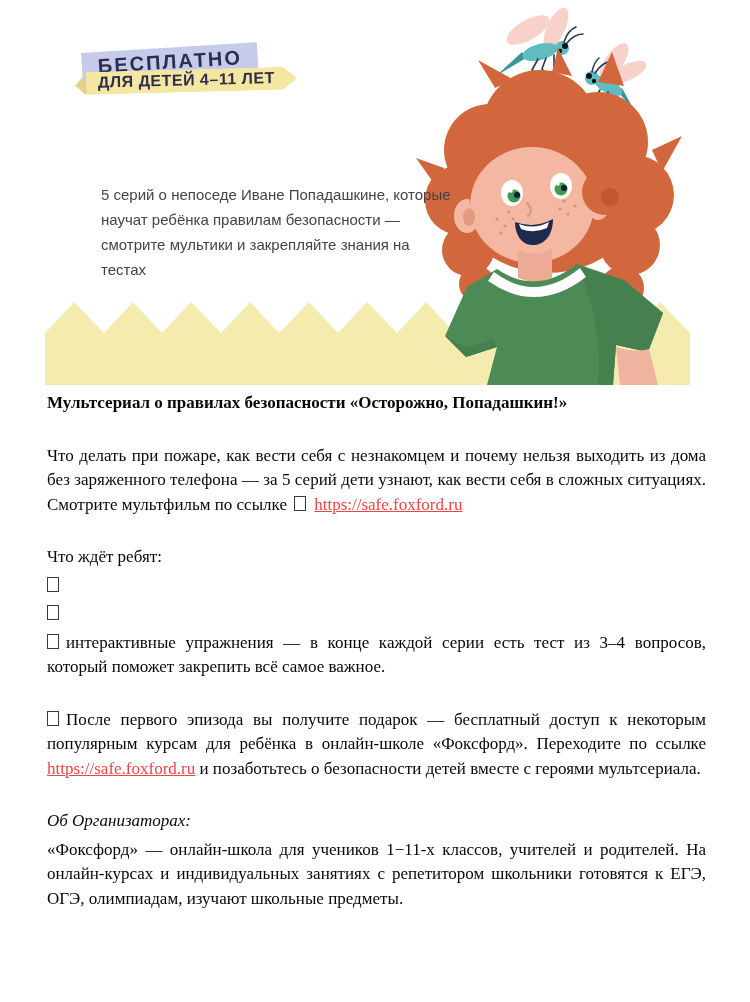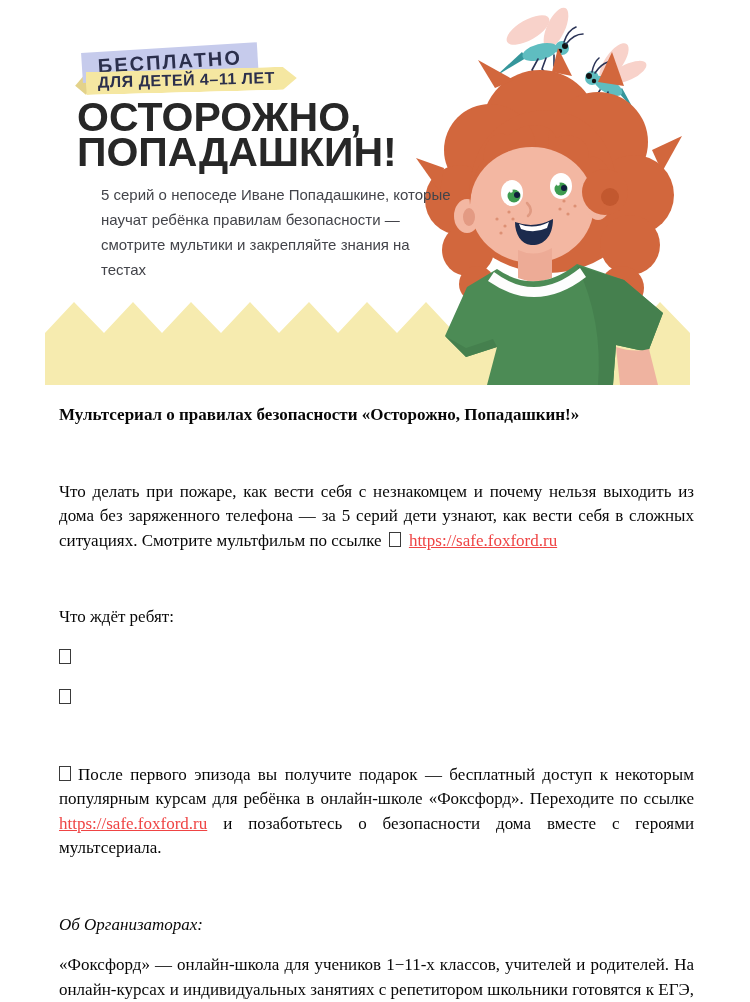--- a/index.html
+++ b/index.html
@@ -32,21 +32,21 @@
     font-family:"Liberation Sans",sans-serif;font-weight:bold;font-size:41px;
     line-height:35px;color:#272727;letter-spacing:0px;
   }
   .hero-sub{
     position:absolute;left:80px;top:182px;width:352px;
     font-family:"Liberation Sans",sans-serif;font-size:15px;line-height:25px;color:#43444A;margin-left:21px;
   }
   
   .content{position:absolute;left:0;top:387px;width:750px;}
   .inner{margin:0 40px 0 43px;}
-  .content p{margin:16px;text-align:justify;font-size:17px;line-height:24.5px;color:#070707;font-family:Liberation Serif, serif;}
+  .content p{margin:4px;text-align:justify;font-size:17px;line-height:24.5px;color:#070707;font-family:Liberation Serif, serif;}
   .heading{font-weight:bold;}
   .it{font-style:italic;}
   .spacer{height:20px;}
   a.link{color:#ef4444;text-decoration:underline;cursor:pointer;}
   .tofu{
     display:inline-block;width:10px;height:13px;border:1px solid #3a3a3a;
     margin-right:7px;vertical-align:-1px;
   }
   .tofu.mid{margin-left:3px;margin-right:8px;}
 </style>
@@ -150,47 +150,44 @@
       <path d="M494,272 Q536,304 580,268 L586,277 Q537,315 488,281 Z" fill="#FDFDFD"></path>
 
       <path d="M616,347 Q634,353 649,349 L658,385 L620,385 Z" fill="#EFB3A0"></path>
     </g>
   </svg>
 
   <div class="badge-fold"></div>
   <div class="badge badge-free">БЕСПЛАТНО</div>
   <div class="badge badge-age">ДЛЯ ДЕТЕЙ 4–11 ЛЕТ</div>
 
-  <div class="hero-title">
-    <div>ОСТОРОЖНО,</div>
-    <div>ПОПАДАШКИН!</div>
-  </div>
 
   <div class="hero-sub">5 серий о непоседе Иване Попадашкине, которые научат ребёнка правилам безопасности — смотрите мультики и закрепляйте знания на тестах</div>
 </div>
 
 <div class="content">
   <div class="inner">
 
     <p class="heading">Мультсериал о правилах безопасности «Осторожно, Попадашкин!»</p>
 
     <div class="spacer"></div>
 
     <p><span>Что делать при пожаре, как вести себя с незнакомцем и почему нельзя выходить из дома без заряженного телефона — за 5 серий дети узнают, как вести себя в сложных ситуациях. Смотрите мультфильм по ссылке </span><span class="tofu mid"></span><a class="link">https://safe.foxford.ru</a></p>
 
     <div class="spacer"></div>
 
     <p>Что ждёт ребят:</p>
 
     <p><span class="tofu"></span> </p>
     <p><span class="tofu"></span></p>
+    <p><span class="tofu"></span><span>интерактивные упражнения — в конце каждой серии есть тест из 3–4 вопросов, который поможет закрепить всё самое важное.</span></p>
 
     <div class="spacer"></div>
 
-    <p><span class="tofu"></span><span>После первого эпизода вы получите подарок — бесплатный доступ к некоторым популярным курсам для ребёнка в онлайн-школе «Фоксфорд». Переходите по ссылке </span><a class="link">https://safe.foxford.ru</a><span> и позаботьтесь о безопасности дома вместе с героями мультсериала.</span></p>
+    <p><span class="tofu"></span><span>После первого эпизода вы получите подарок — бесплатный доступ к некоторым популярным курсам для ребёнка в онлайн-школе «Фоксфорд». Переходите по ссылке </span><a class="link">https://safe.foxford.ru</a><span> и позаботьтесь о безопасности детей вместе с героями мультсериала.</span></p>
 
     <div class="spacer"></div>
 
     <p class="it">Об Организаторах:</p>
     <p>«Фоксфорд» — онлайн-школа для учеников 1−11-х классов, учителей и родителей. На онлайн-курсах и индивидуальных занятиях с репетитором школьники готовятся к ЕГЭ, ОГЭ, олимпиадам, изучают школьные предметы.</p>
 
   </div>
 </div>
 
 </body></html>

